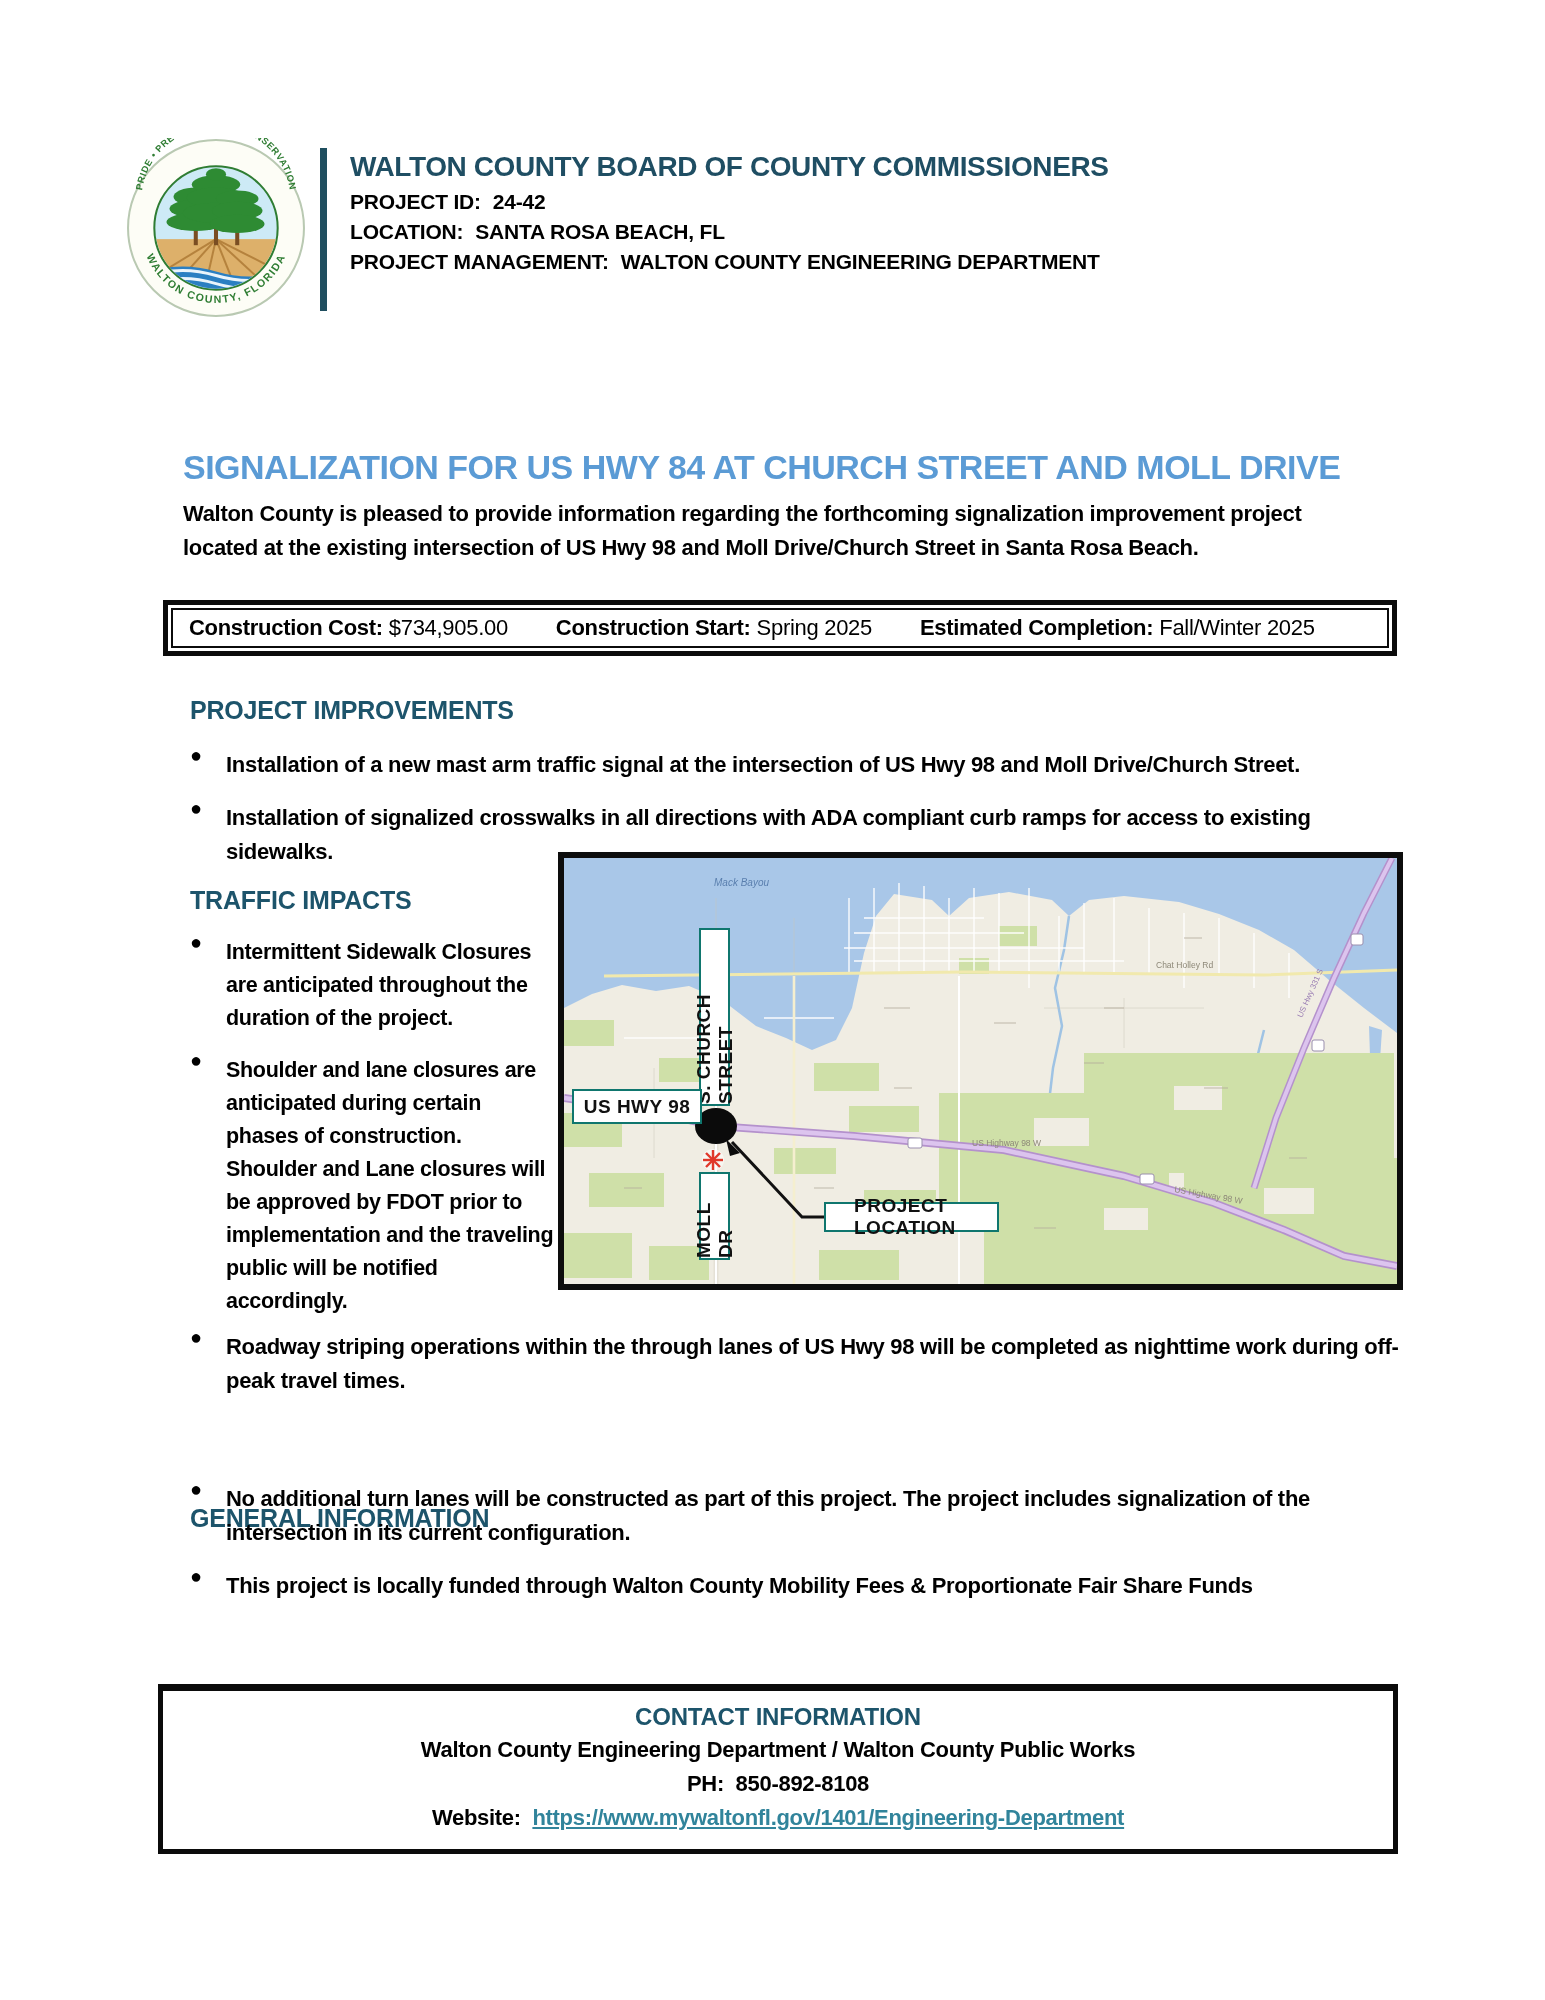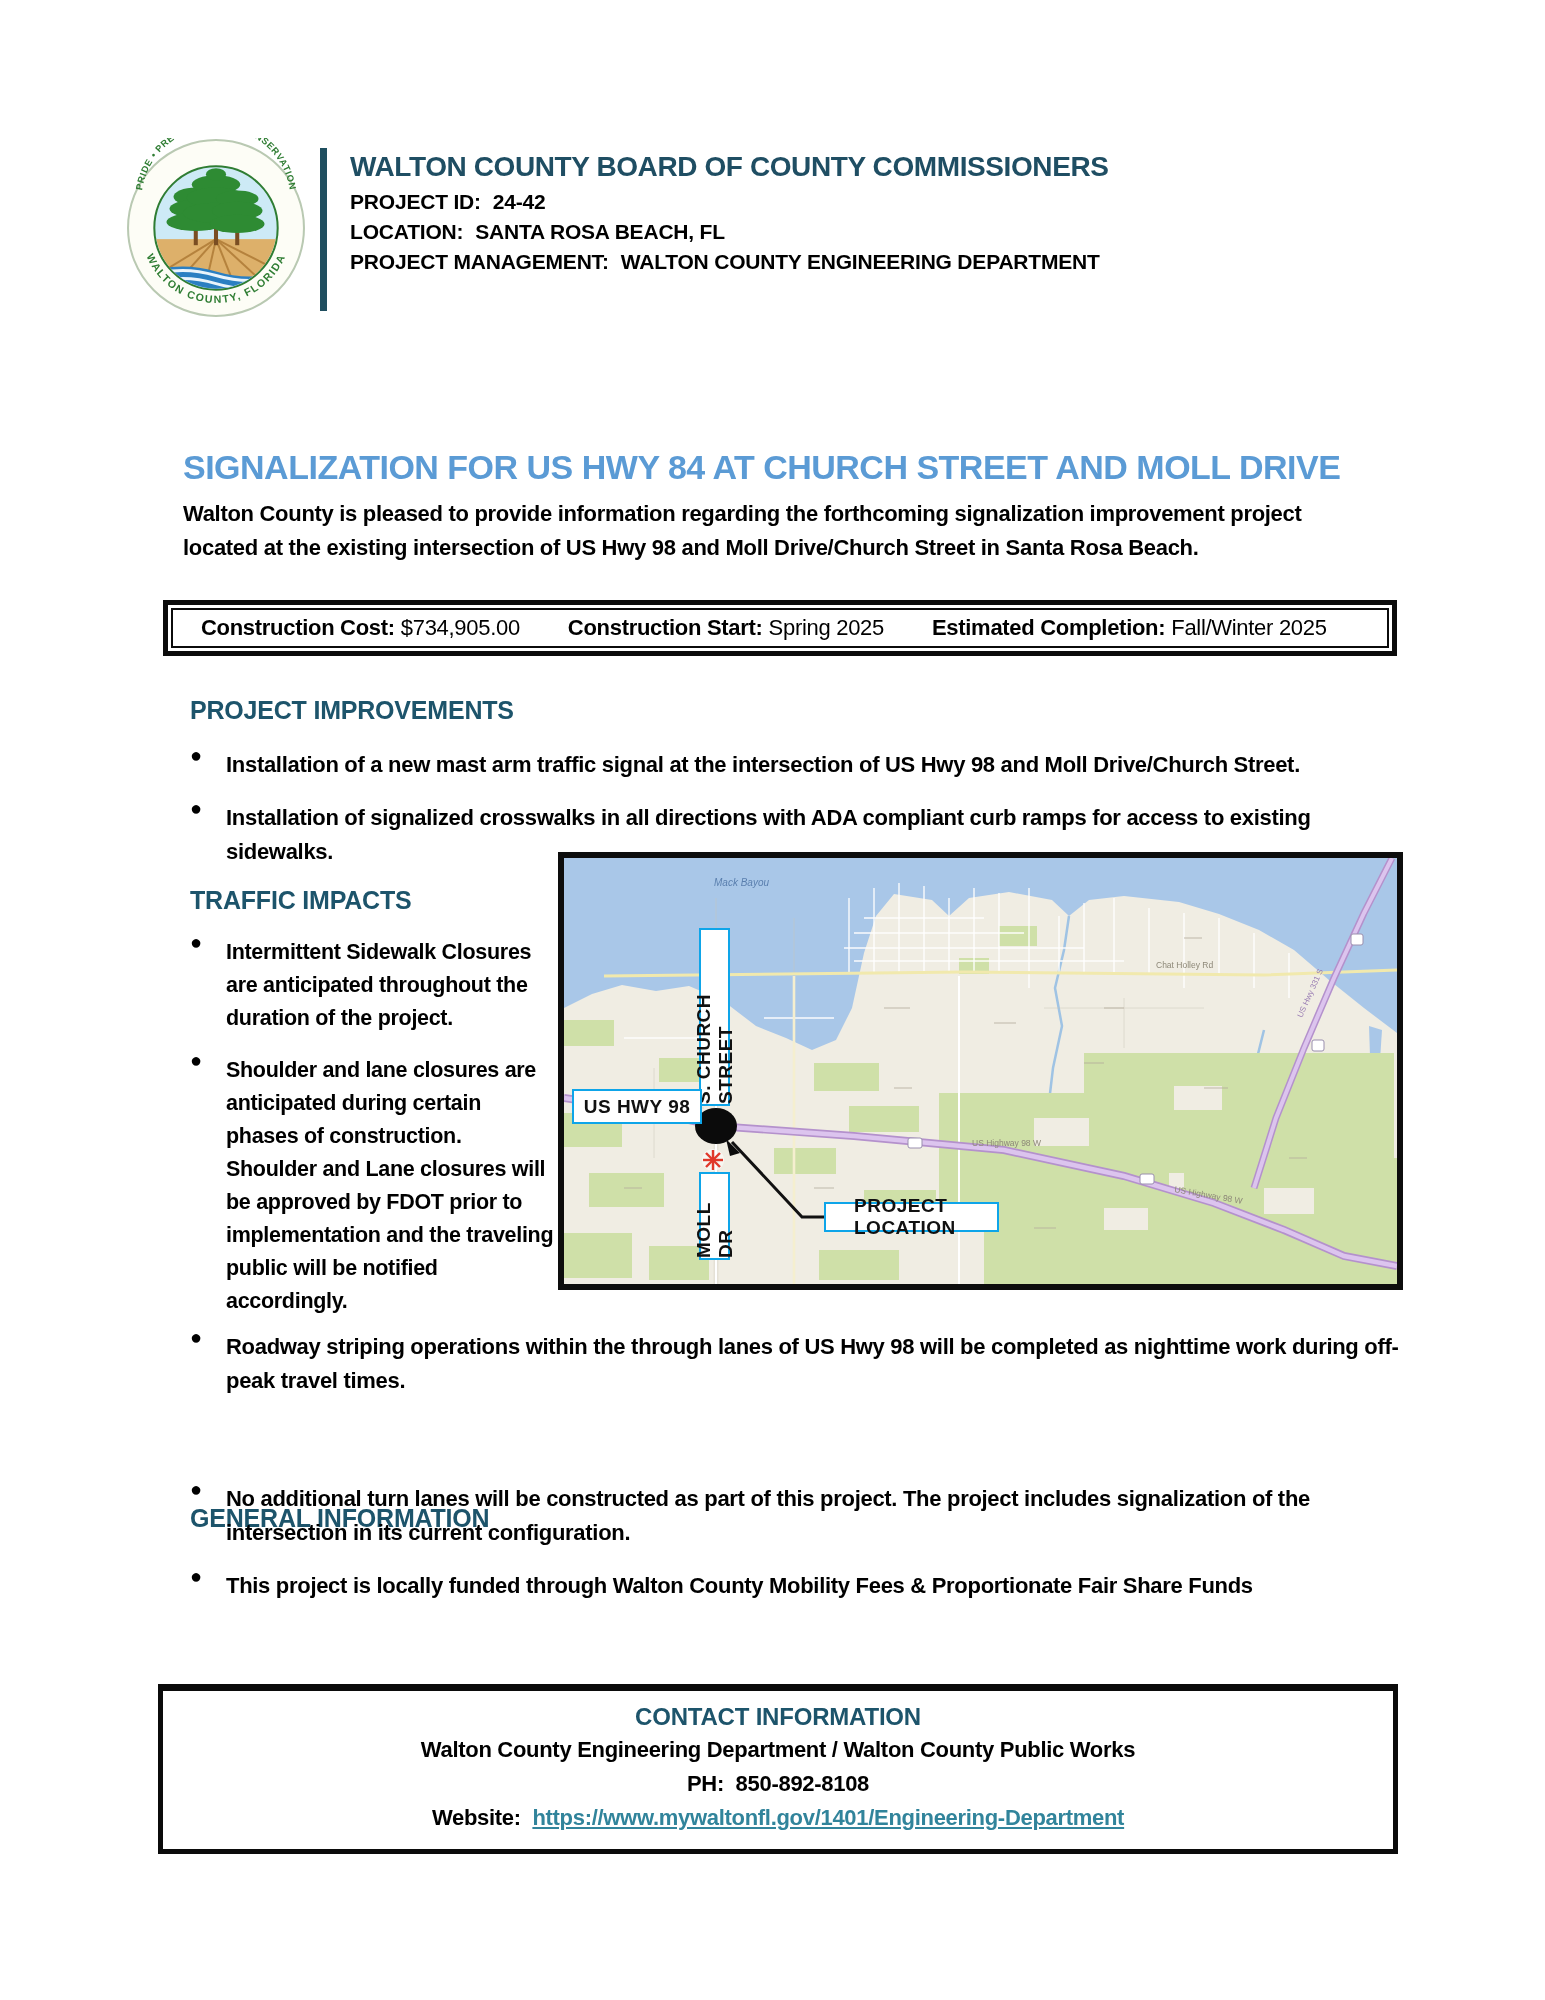--- a/index.html
+++ b/index.html
@@ -12,35 +12,35 @@
   .htitle{font-size:28px;font-weight:bold;color:#1f4e63;letter-spacing:-0.4px;line-height:41px;white-space:nowrap;}
   .hsub{font-size:21px;font-weight:bold;color:#000;line-height:30px;white-space:nowrap;letter-spacing:-0.2px;}
   .hsub .lab{margin-right:12px;}
   
   .main-title{position:absolute;left:183px;top:448px;font-size:34px;font-weight:bold;color:#5b9bd5;
               letter-spacing:-0.5px;white-space:nowrap;}
   .intro{position:absolute;left:183px;top:497px;width:1175px;font-size:22px;font-weight:bold;
          line-height:34px;letter-spacing:-0.3px;}
   
   .costbar{position:absolute;left:163px;top:600px;width:1234px;border:5px solid #0b0b0b;box-sizing:border-box;padding:3px;}
-  .costbar-in{border:2px solid #0b0b0b;padding:5px 28px;display:flex;gap:48px;align-items:center;white-space:nowrap;}
+  .costbar-in{border:2px solid #0b0b0b;padding:5px 16px;display:flex;gap:48px;align-items:center;white-space:nowrap;}
   .cost-item{font-size:22px;letter-spacing:-0.3px;}
   .cost-item b{font-weight:bold;margin-right:6px;}
   .cost-item span{font-weight:normal;}
   
   .sechead{position:absolute;font-size:25px;font-weight:bold;color:#1d546b;letter-spacing:-0.2px;white-space:nowrap;}
   .bullets{position:absolute;display:flex;flex-direction:column;gap:9px;}
   .bullet{display:flex;font-size:22px;font-weight:bold;line-height:34px;letter-spacing:-0.3px;}
   .bullet .dot{width:36px;flex:0 0 36px;font-size:20px;}
   .bullet .btext{flex:1;margin-top:10px;}
   .bullets.narrow .bullet{line-height:33px;font-size:21.5px;}
   
   .map{position:absolute;left:558px;top:852px;width:833px;height:426px;border:6px solid #0d0d0d;background:#f0ede3;}
   .map svg{position:absolute;left:0;top:0;}
-  .maplabel{position:absolute;background:#ffffff;border:2px solid #0ea5e9;box-sizing:border-box;
+  .maplabel{position:absolute;background:#ffffff;border:2px solid #0f766e;box-sizing:border-box;
             display:flex;align-items:center;justify-content:center;font-size:19px;font-weight:600;
             letter-spacing:0.5px;color:#111;}
   .maplabel.vert{writing-mode:vertical-rl;transform:rotate(180deg);}
   
   .contact{position:absolute;left:158px;top:1648px;width:1240px;box-sizing:border-box;
            border:5px solid #0b0b0b;border-top-width:7px;padding:10px 20px 14px 20px;text-align:center;margin-top:36px;}
   .contact .chead{font-size:24px;font-weight:bold;color:#1d546b;line-height:32px;letter-spacing:-0.2px;}
   .contact .cline{font-size:22px;font-weight:bold;line-height:34px;letter-spacing:-0.3px;}
   .contact a{color:#31849b;text-decoration:underline;font-weight:bold;}
 </style>

